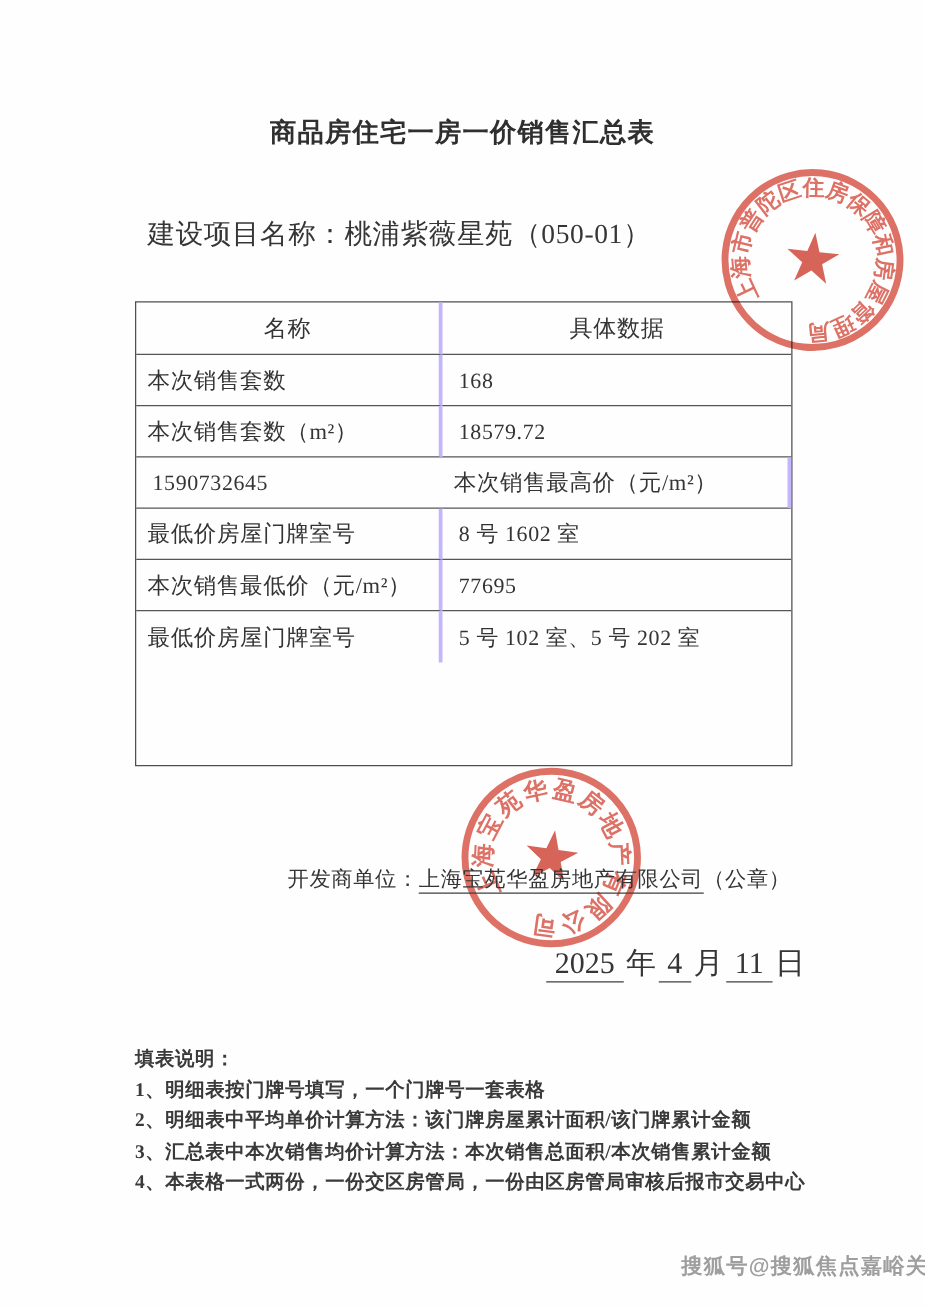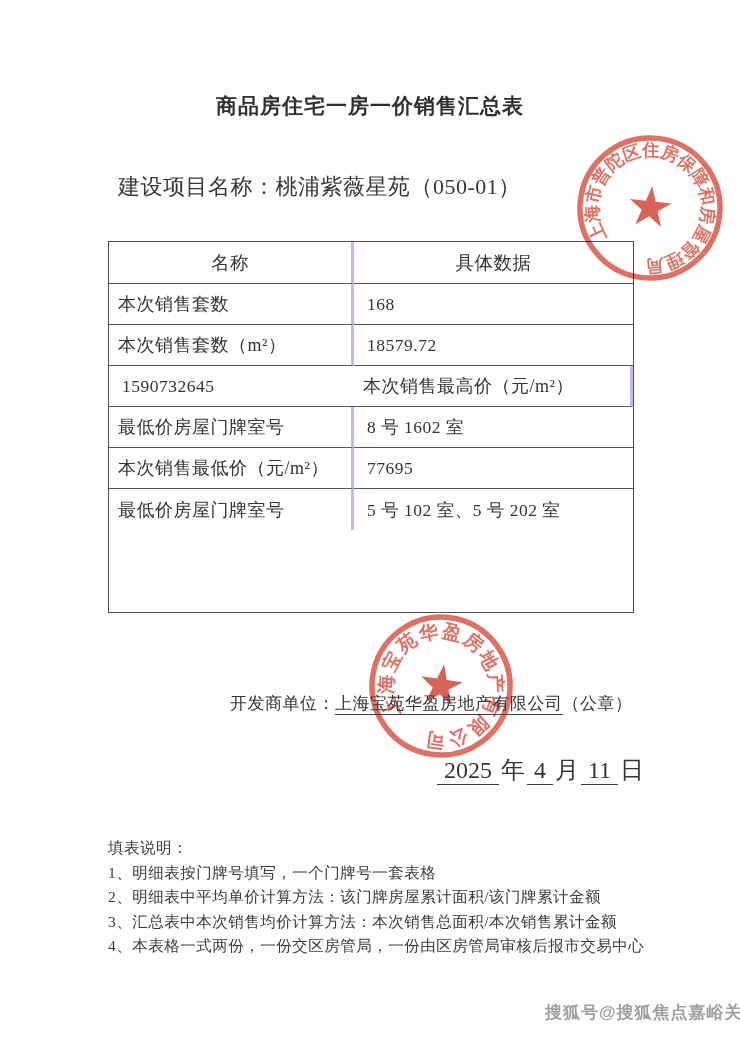--- a/index.html
+++ b/index.html
@@ -40,21 +40,21 @@
   }
   .u{border-bottom:1.5px solid #3f3f3f;padding-bottom:1px;}
   .date-line{
     position:absolute;right:94px;top:736px;font-size:24px;color:#353535;white-space:nowrap;margin-top:18px;
   }
   .date-line .num{border-bottom:1.5px solid #3f3f3f;padding:0 7px 1px 7px;}
   .date-line .unit{margin:0 2px;}
   
   .notes{
     position:absolute;left:108px;top:836px;font-size:15.5px;line-height:24.5px;
-    letter-spacing:0.5px;color:#3a3a3a;white-space:nowrap;
+    letter-spacing:0.5px;color:#3a3a3a;white-space:nowrap;font-weight:bold;
   }
   
   svg.stamp{position:absolute;mix-blend-mode:multiply;opacity:0.85;pointer-events:none;}
   #stamp-authority{left:550px;top:108px;transform:rotate(6deg);}
   #stamp-company{left:341px;top:586px;transform:rotate(8deg);}
   .ring{fill:none;stroke-width:5.5px;}
   .ring-text{font-family:"Liberation Serif","DejaVu Serif",serif;font-weight:600;}
   .ring-text.t1{font-size:17.5px;letter-spacing:0px;}
   .ring-text.t2{font-size:19px;letter-spacing:2px;}
   

